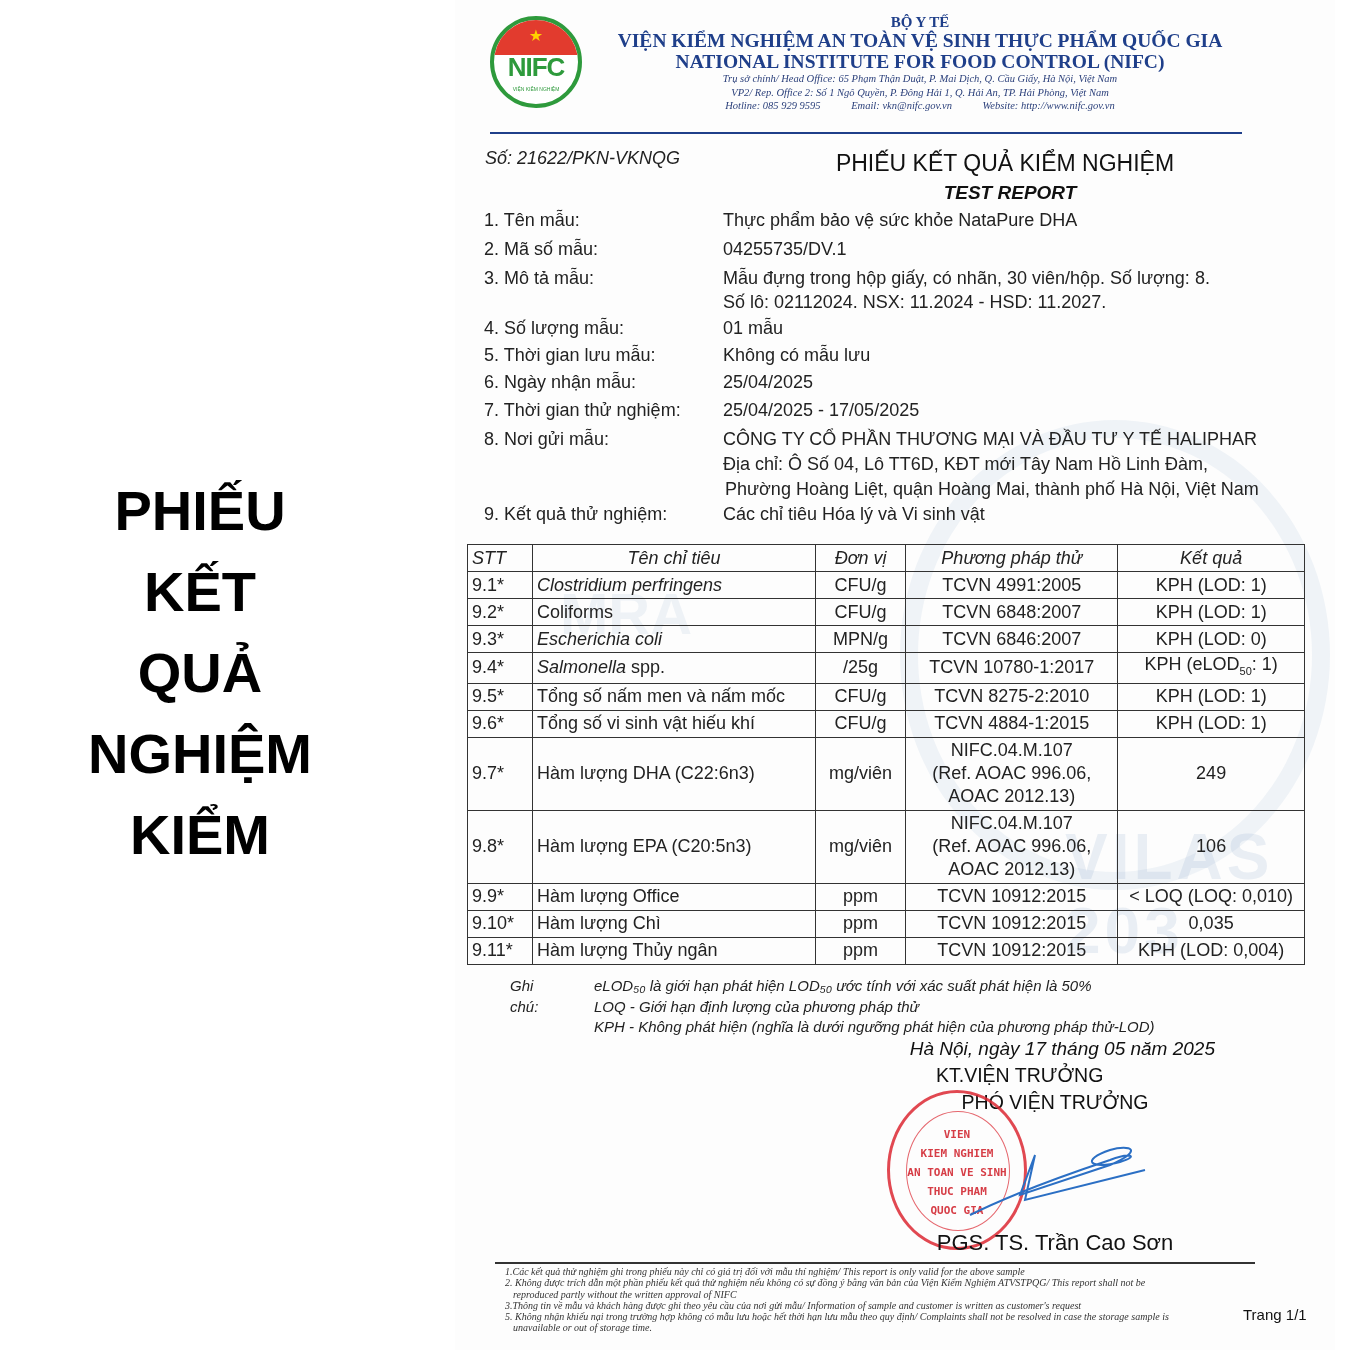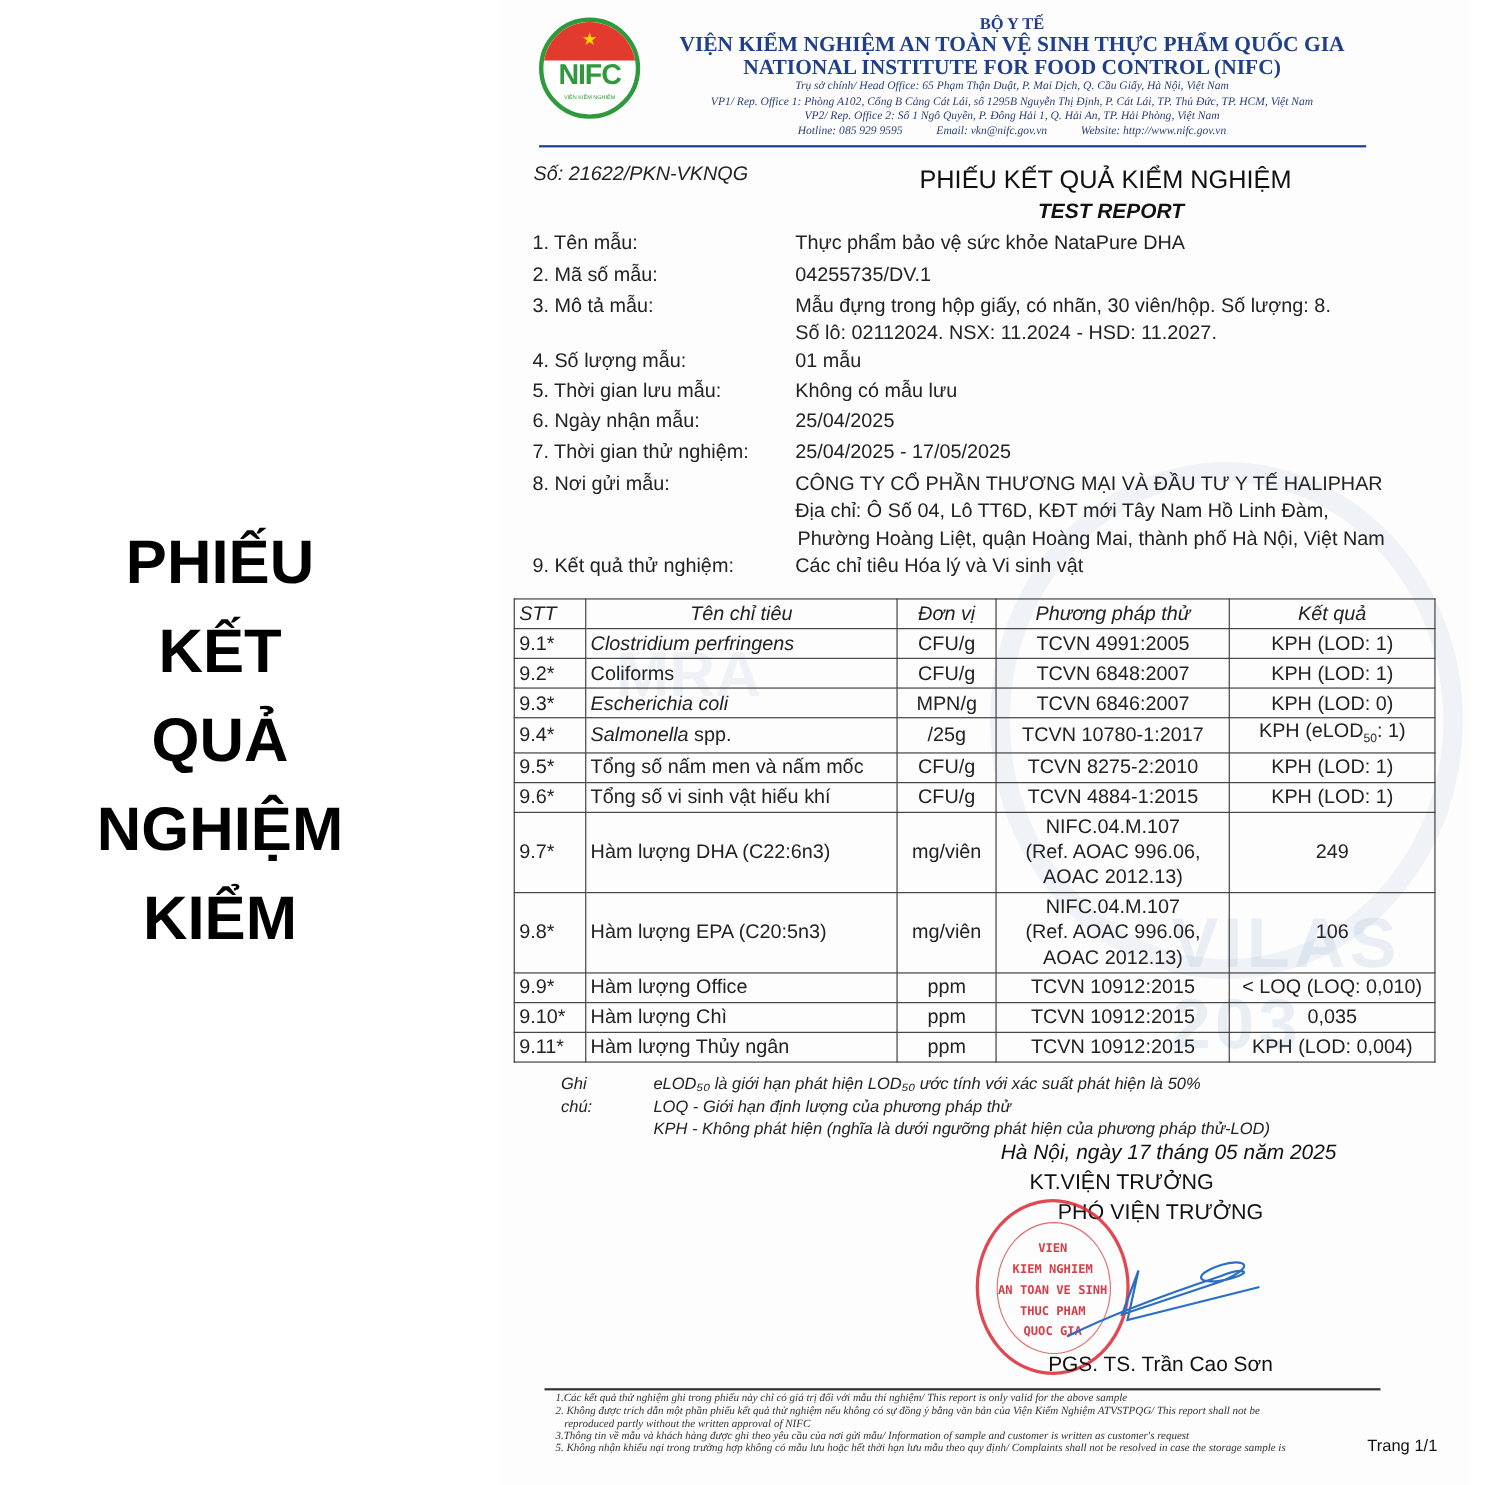--- a/index.html
+++ b/index.html
@@ -36,21 +36,21 @@
   .c-unit { width:80px; text-align:center; }
   .c-meth { width:200px; text-align:center; }
   .c-res { width:175px; text-align:center; }
   .it { font-style:italic; }
   .notes { position:absolute; left:510px; top:976px; font-size:15px; font-style:italic; color:#222; line-height:20.5px; }
   .notes .k { position:absolute; left:0; top:0; }
   .notes .v { position:absolute; left:84px; top:0; white-space:nowrap; }
   .date { position:absolute; left:860px; top:1038px; width:400px; text-align:right; font-size:19px; font-style:italic; padding-right:45px; box-sizing:border-box; }
   .sig1 { position:absolute; left:936px; top:1064px; width:310px; text-align:left; font-size:19.5px; }
   .sig2 { position:absolute; left:900px; top:1091px; width:310px; text-align:center; font-size:19.5px; }
-  .signer { position:absolute; left:900px; top:1230px; width:310px; text-align:center; font-size:19px; }
+  .signer { position:absolute; left:900px; top:1230px; width:310px; text-align:center; font-size:22px; }
   .stamp { position:absolute; left:887px; top:1090px; width:140px; height:160px; border-radius:50%; border:3px solid rgba(220,40,50,0.85); box-sizing:border-box; }
   .stamp .inner { position:absolute; left:16px; top:18px; width:102px; height:118px; border-radius:50%; border:1.5px solid rgba(220,40,50,0.7); }
   .stamp .st { position:absolute; left:0; width:100%; text-align:center; color:rgba(210,40,50,0.9); font-size:11px; font-weight:bold; font-family:"DejaVu Sans Mono", monospace; line-height:19px; top:32px; }
   .signature { position:absolute; left:960px; top:1130px; width:190px; height:90px; }
   .foot-rule { position:absolute; left:495px; top:1262px; width:760px; height:2px; background:#333; }
   .foot { position:absolute; left:505px; top:1266px; width:770px; font-family:"Liberation Serif", serif; font-style:italic; font-size:10px; line-height:11.3px; color:#333; }
   .page { position:absolute; left:1243px; top:1306px; font-size:15px; color:#111; }
 </style>
 </head>
 <body>
@@ -73,21 +73,20 @@
   <div class="star">★</div>
   <div class="txt">NIFC</div>
   <div class="sub">VIỆN KIỂM NGHIỆM</div>
 </div>
 
 <div class="hdr">
   <div class="l1">BỘ Y TẾ</div>
   <div class="l2">VIỆN KIỂM NGHIỆM AN TOÀN VỆ SINH THỰC PHẨM QUỐC GIA</div>
   <div class="l3">NATIONAL INSTITUTE FOR FOOD CONTROL (NIFC)</div>
   <div class="sm">Trụ sở chính/ Head Office: 65 Phạm Thận Duật, P. Mai Dịch, Q. Cầu Giấy, Hà Nội, Việt Nam</div>
-  <div class="sm">VP1/ Rep. Office 1: Phòng A102, Cổng B Cảng Cát Lái, số 1295B Nguyễn Thị Định, P. Cát Lái, TP. Thủ Đức, TP. HCM, Việt Nam</div>
   <div class="sm">VP2/ Rep. Office 2: Số 1 Ngô Quyền, P. Đông Hải 1, Q. Hải An, TP. Hải Phòng, Việt Nam</div>
   <div class="sm hot">
     <span>Hotline: 085 929 9595</span>
     <span>Email: vkn@nifc.gov.vn</span>
     <span>Website: http://www.nifc.gov.vn</span>
   </div>
 </div>
 <div class="hdr-rule"></div>
 
 <div class="so">Số: 21622/PKN-VKNQG</div>
@@ -269,14 +268,15 @@
 
 <div class="signer">PGS. TS. Trần Cao Sơn</div>
 
 <div class="foot-rule"></div>
 <div class="foot">
   <div>1.Các kết quả thử nghiệm ghi trong phiếu này chỉ có giá trị đối với mẫu thí nghiệm/ This report is only valid for the above sample</div>
   <div>2. Không được trích dẫn một phần phiếu kết quả thử nghiệm nếu không có sự đồng ý bằng văn bản của Viện Kiểm Nghiệm ATVSTPQG/ This report shall not be</div>
   <div style="padding-left:8px;">reproduced partly without the written approval of NIFC</div>
   <div>3.Thông tin về mẫu và khách hàng được ghi theo yêu cầu của nơi gửi mẫu/ Information of sample and customer is written as customer's request</div>
   <div>5. Không nhận khiếu nại trong trường hợp không có mẫu lưu hoặc hết thời hạn lưu mẫu theo quy định/ Complaints shall not be resolved in case the storage sample is</div>
+  <div style="padding-left:8px;">unavailable or out of storage time.</div>
 </div>
 <div class="page">Trang 1/1</div>
 
 </body></html>

